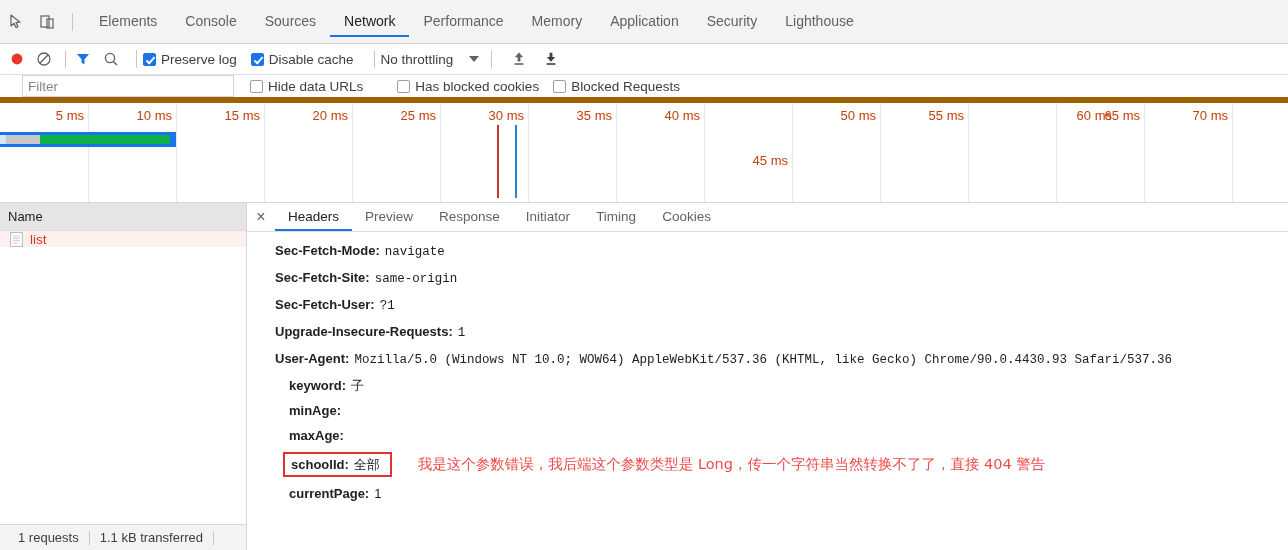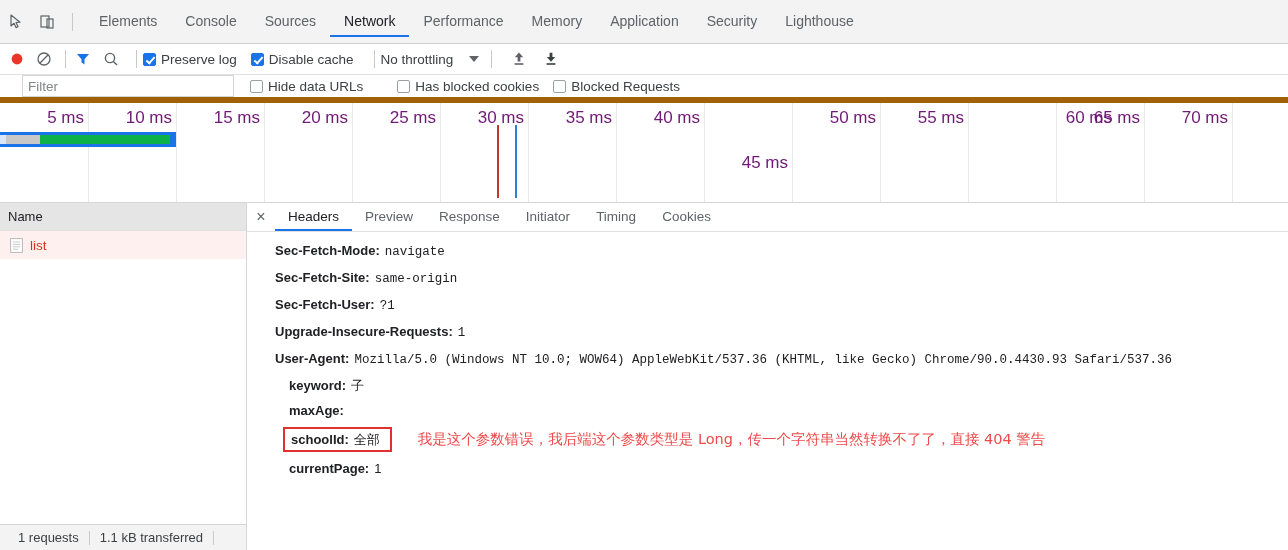--- a/index.html
+++ b/index.html
@@ -86,21 +86,21 @@
   
   .overview {
     height: 100px; min-height: 100px; position: relative;
     background: #fff; border-bottom: 1px solid #d6d6d6; overflow: hidden;
   }
   .ruler { position: absolute; inset: 0; }
   .divider {
     position: absolute; top: 0; bottom: 0; width: 1px; background: #e8e8e8;
   }
   .tick-lbl {
-    position: absolute; top: 5px; font-size: 17px; color: #701a75;
+    position: absolute; top: 5px; font-size: 13px; color: #c2410c;
     transform: translateX(-100%); padding-right: 4px; white-space: nowrap;
   }
   .ov-band {
     position: absolute; left: 0; height: 15px; top: 29px;
     background: #1a73e8;
   }
   .ov-seg { position: absolute; top: 3px; height: 9px; }
   .tl-marker { position: absolute; top: 22px; bottom: 4px; width: 1.5px; }
 
   
@@ -109,21 +109,21 @@
     width: 247px; min-width: 247px; display: flex; flex-direction: column;
     border-right: 1px solid #d6d6d6; background: #fff;
   }
   .col-head {
     height: 28px; min-height: 28px; display: flex; align-items: center;
     padding-left: 8px; font-size: 13px; color: #202124;
     border-bottom: 1px solid #e0e0e0; background: #e5e5e5;
   }
   .req-rows { flex: 1; overflow: hidden; }
   .req-row {
-    height: 28px; display: flex; align-items: center; gap: 7px;
+    height: 16px; display: flex; align-items: center; gap: 7px;
     padding-left: 10px; font-size: 13.5px; cursor: pointer;
   }
   .req-row.err { background: #fff0f0; color: #d93025; }
   .doc-ico { width: 13px; height: 15px; flex: none; }
   .statusbar {
     height: 26px; min-height: 26px; display: flex; align-items: center;
     gap: 0; border-top: 1px solid #d6d6d6; background: #f3f3f3;
     font-size: 13px; color: #3c4043; padding: 0 8px; white-space: nowrap;
   }
   .sb-item { padding: 0 10px; }
@@ -399,20 +399,24 @@
           <span class="hdr-key">User-Agent:</span>
           <span class="hdr-val">Mozilla/5.0 (Windows NT 10.0; WOW64) AppleWebKit/537.36 (KHTML, like Gecko) Chrome/90.0.4430.93 Safari/537.36</span>
         </div>
 
 
         <div class="form-row">
           <span class="form-key">keyword:</span>
           <span class="form-val">子</span>
         </div>
         <div class="form-row">
+          <span class="form-key">minAge:</span>
+          <span class="form-val"></span>
+        </div>
+        <div class="form-row">
           <span class="form-key">maxAge:</span>
           <span class="form-val"></span>
         </div>
         <div class="form-row">
           <span class="hl-box">
             <span class="form-key">schoolId:</span>
             <span class="form-val">全部</span>
           </span>
           <span class="annot">我是这个参数错误，我后端这个参数类型是 Long，传一个字符串当然转换不了了，直接 404 警告</span>
         </div>

